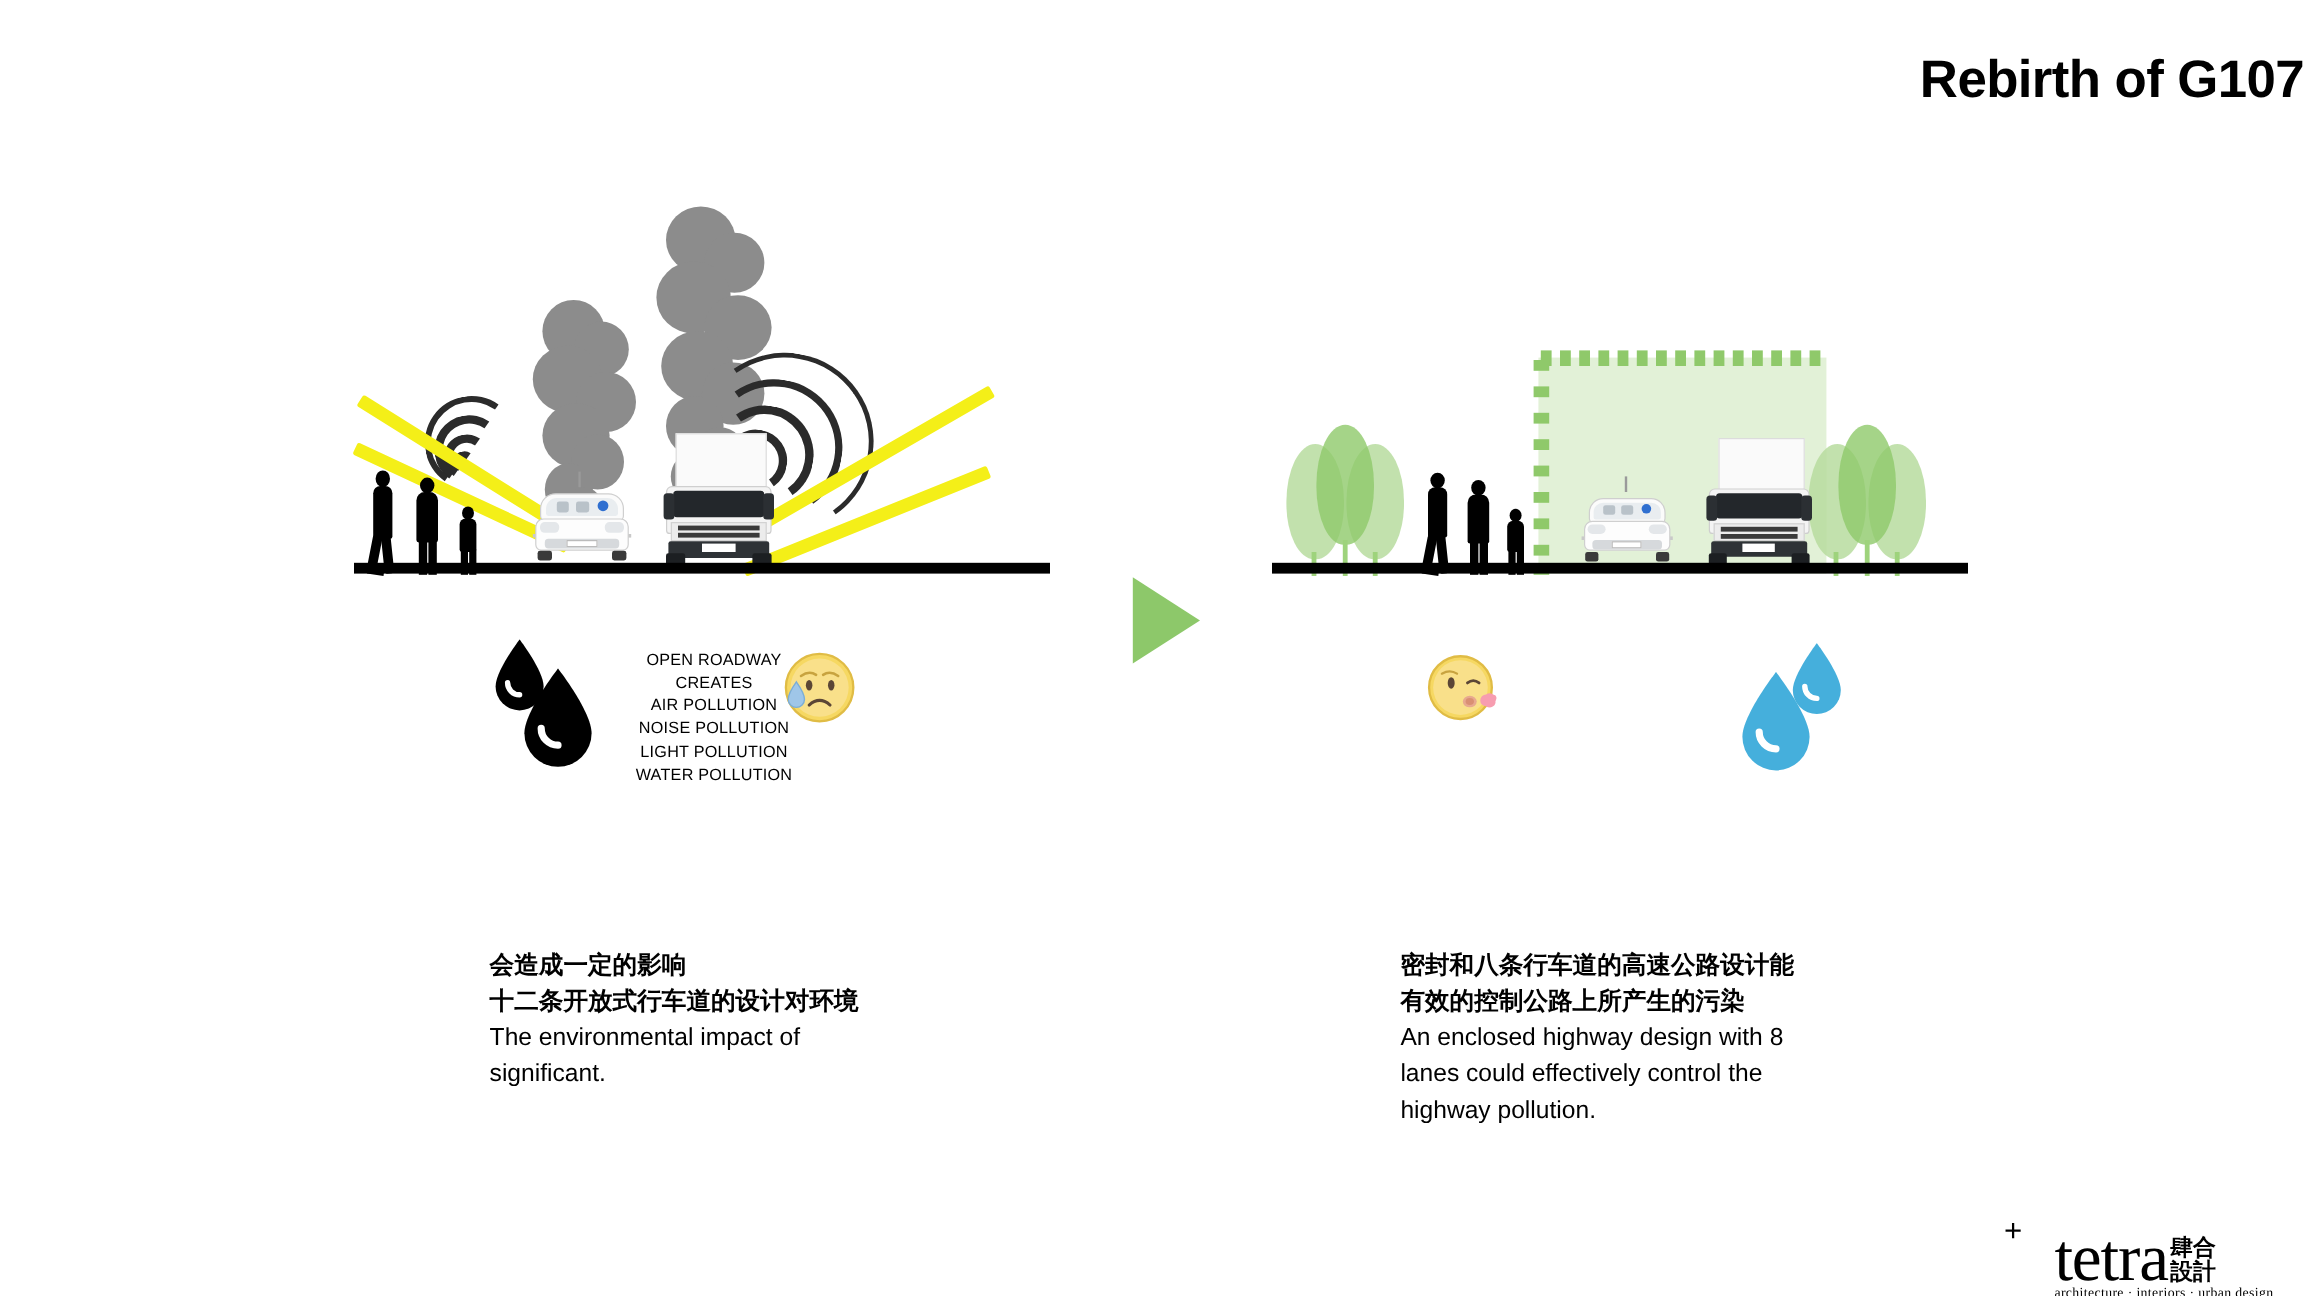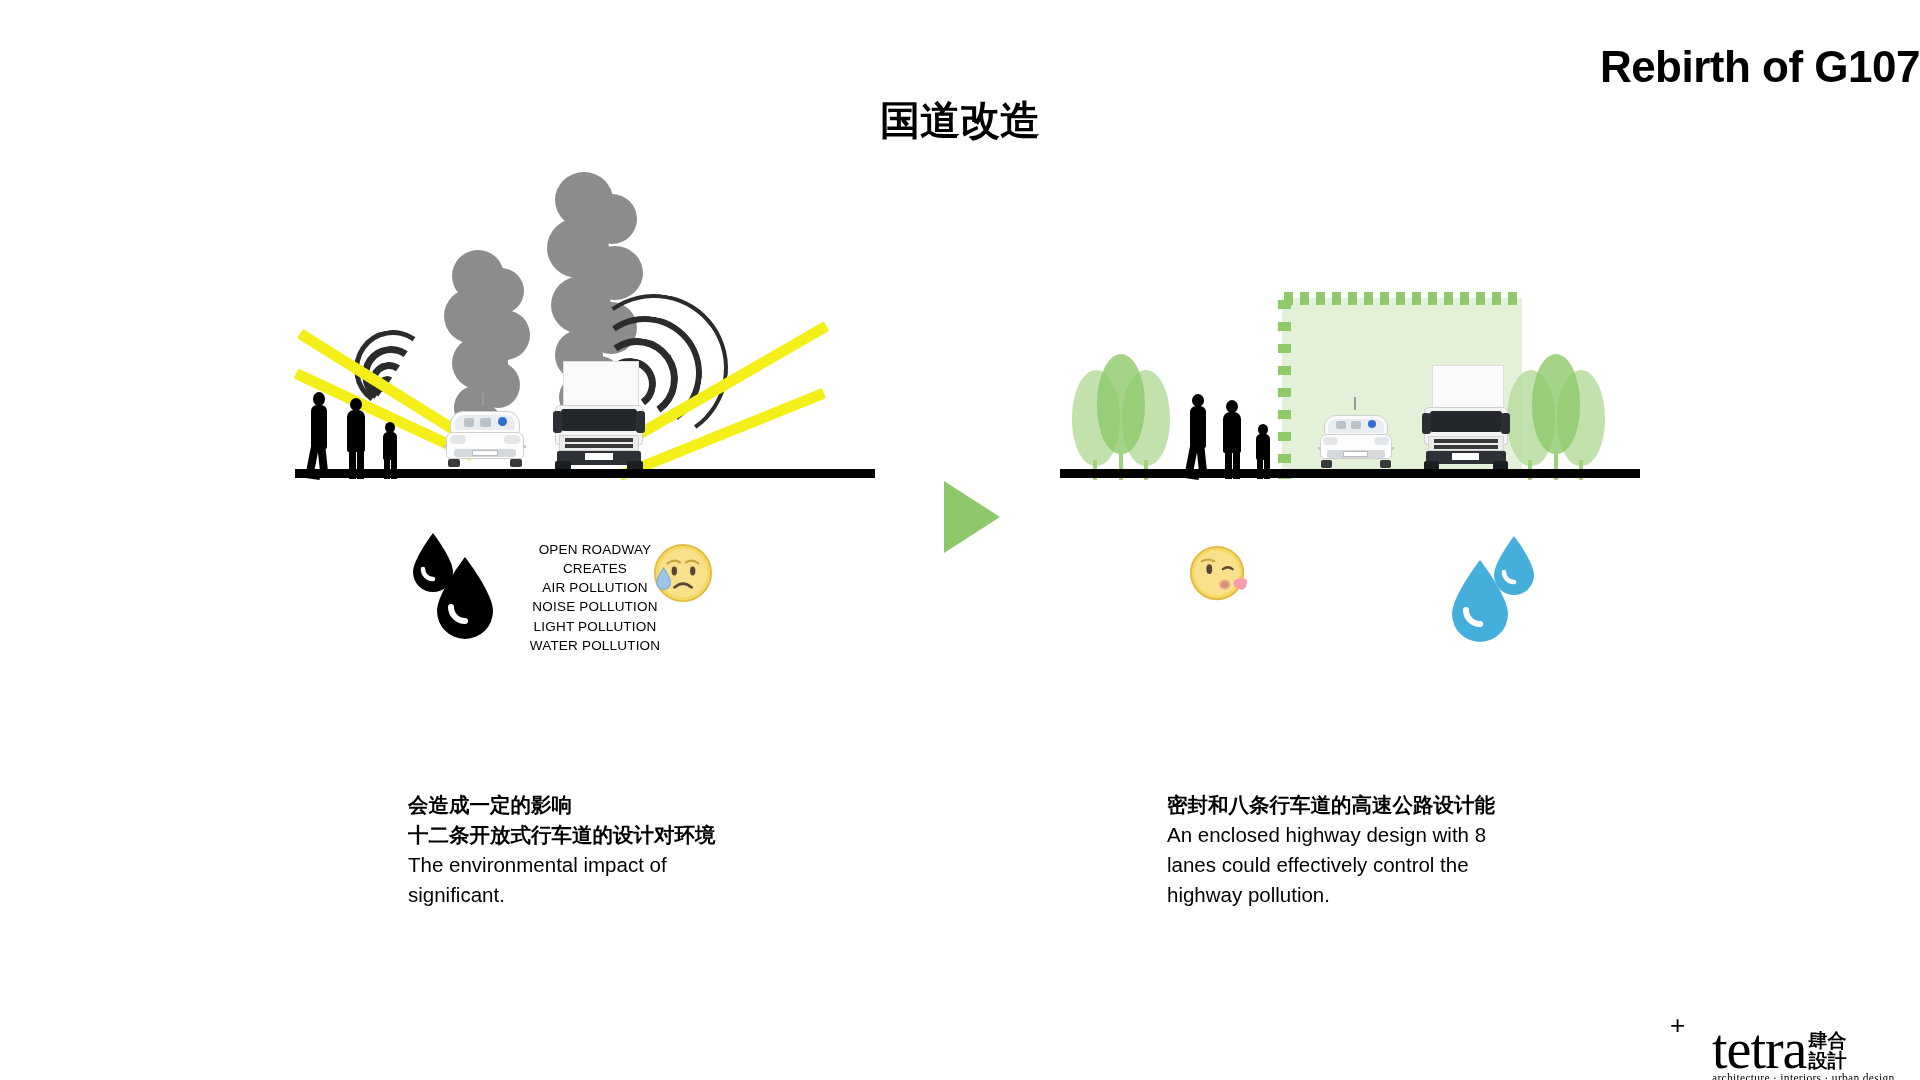--- a/index.html
+++ b/index.html
@@ -73,21 +73,20 @@
                font-weight:bold; line-height:1.05; text-align:left;
                font-family:"DejaVu Sans", sans-serif; }
   #tetra-tag { font-size:11.5px; letter-spacing:0.3px; font-family:"Liberation Serif", serif;
                margin-top:-4px; white-space:nowrap; }
 </style>
 </head>
 <body>
 
 <div id="title-block">
   <div id="title-en">Rebirth of G107</div>
-  <div id="title-zh">国道改造</div>
 </div>
 
 <div class="scene" id="scene-left">
 
   <div class="smoke" style="left:160px; top:100px; width:130px; height:190px;">
     <div class="puff" style="left:22px; top:0px;   width:52px; height:52px;"></div>
     <div class="puff" style="left:48px; top:18px;  width:46px; height:46px;"></div>
     <div class="puff" style="left:14px; top:38px;  width:58px; height:56px;"></div>
     <div class="puff" style="left:50px; top:60px;  width:50px; height:50px;"></div>
     <div class="puff" style="left:22px; top:86px;  width:56px; height:54px;"></div>
@@ -358,20 +357,21 @@
 
 <div class="para" id="para-left">
   <div class="zh">会造成一定的影响</div>
   <div class="zh">十二条开放式行车道的设计对环境</div>
   <div>The environmental impact of</div>
   <div>significant.</div>
 </div>
 
 <div class="para" id="para-right">
   <div class="zh">密封和八条行车道的高速公路设计能</div>
+  <div class="zh">有效的控制公路上所产生的污染</div>
   <div>An enclosed highway design with 8</div>
   <div>lanes could effectively control the</div>
   <div>highway pollution.</div>
 </div>
 
 <div id="logo-area">
   <div id="plus">+</div>
   <div id="tetra">
     <div style="position:relative; display:inline-block;">
       <span id="tetra-word">tetra</span>

